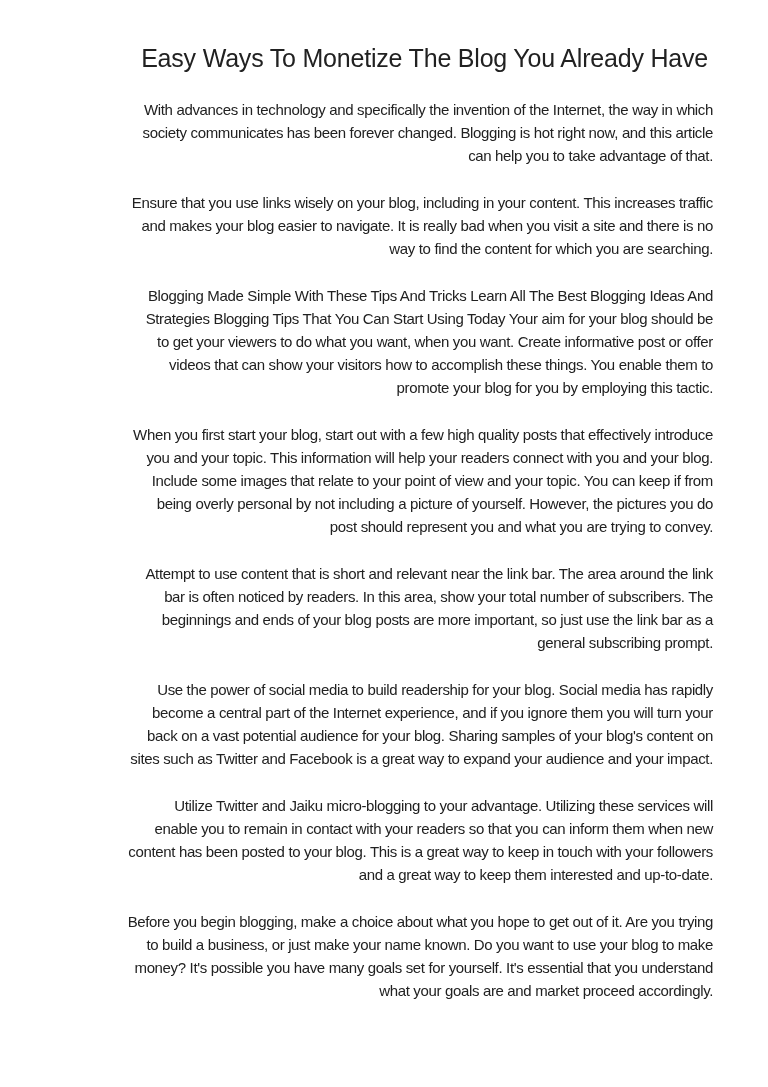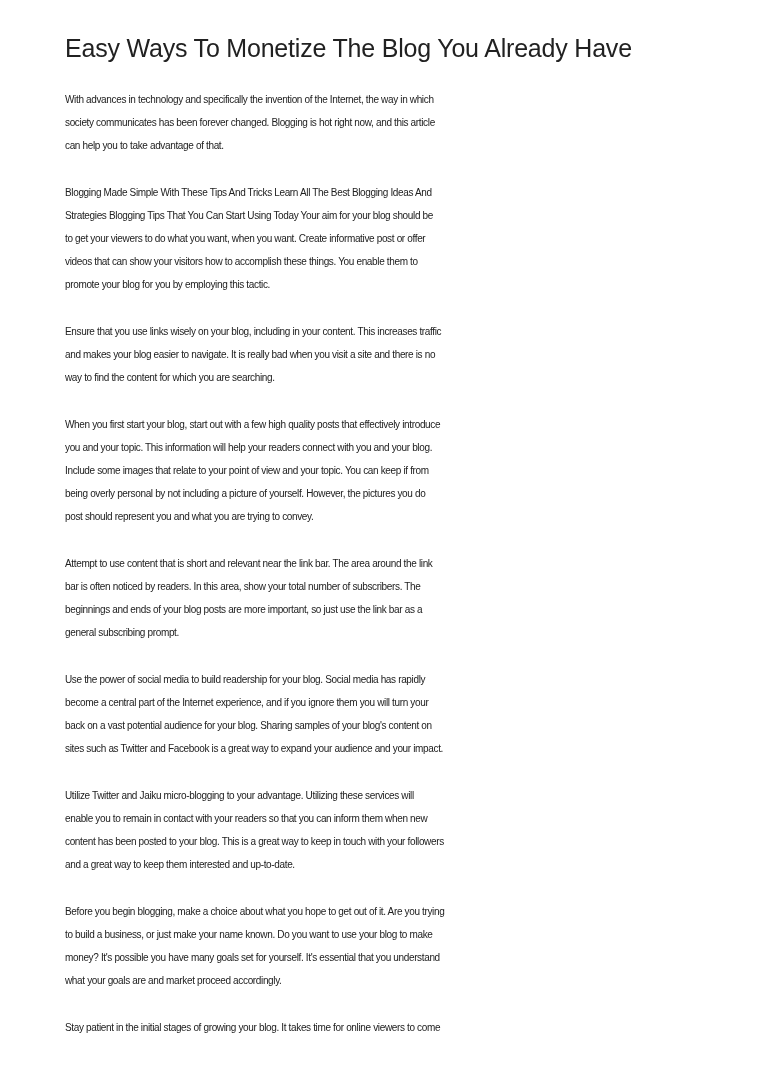--- a/index.html
+++ b/index.html
@@ -11,59 +11,60 @@
     height: 1087px;
     background: #ffffff;
     overflow: hidden;
     font-family: "Liberation Sans", "DejaVu Sans", sans-serif;
   }
   .page {
     box-sizing: border-box;
     width: 768px;
     height: 1087px;
     background: #ffffff;
-    padding: 33px 60px 0 65px;
+    padding: 43px 60px 0 65px;
+    text-align: right;
   }
   .doc-title {
     margin: 0 0 25px 0;
     font-size: 25px;
     font-weight: 400;
     line-height: 30px;
     color: #212121;
     letter-spacing: -0.2px;
     white-space: nowrap;
   }
   .para {
     margin: 0 0 24px 0;
-    font-size: 10px;
+    font-size: 15px;
     font-weight: 400;
     line-height: 23px;
     color: #212121;
     letter-spacing: -0.35px;
     white-space: pre-line;
     width: 648px;
   }
 </style>
 </head>
 <body>
 
 <div class="page">
   <h1 class="doc-title">Easy Ways To Monetize The Blog You Already Have</h1>
 
   <p class="para">With advances in technology and specifically the invention of the Internet, the way in which
 society communicates has been forever changed. Blogging is hot right now, and this article
 can help you to take advantage of that.</p>
+  <p class="para">Ensure that you use links wisely on your blog, including in your content. This increases traffic
+and makes your blog easier to navigate. It is really bad when you visit a site and there is no
+way to find the content for which you are searching.</p>
   <p class="para">Blogging Made Simple With These Tips And Tricks Learn All The Best Blogging Ideas And
 Strategies Blogging Tips That You Can Start Using Today Your aim for your blog should be
 to get your viewers to do what you want, when you want. Create informative post or offer
 videos that can show your visitors how to accomplish these things. You enable them to
 promote your blog for you by employing this tactic.</p>
-  <p class="para">Ensure that you use links wisely on your blog, including in your content. This increases traffic
-and makes your blog easier to navigate. It is really bad when you visit a site and there is no
-way to find the content for which you are searching.</p>
   <p class="para">When you first start your blog, start out with a few high quality posts that effectively introduce
 you and your topic. This information will help your readers connect with you and your blog.
 Include some images that relate to your point of view and your topic. You can keep if from
 being overly personal by not including a picture of yourself. However, the pictures you do
 post should represent you and what you are trying to convey.</p>
   <p class="para">Attempt to use content that is short and relevant near the link bar. The area around the link
 bar is often noticed by readers. In this area, show your total number of subscribers. The
 beginnings and ends of your blog posts are more important, so just use the link bar as a
 general subscribing prompt.</p>
   <p class="para">Use the power of social media to build readership for your blog. Social media has rapidly
@@ -71,14 +72,13 @@
 back on a vast potential audience for your blog. Sharing samples of your blog's content on
 sites such as Twitter and Facebook is a great way to expand your audience and your impact.</p>
   <p class="para">Utilize Twitter and Jaiku micro-blogging to your advantage. Utilizing these services will
 enable you to remain in contact with your readers so that you can inform them when new
 content has been posted to your blog. This is a great way to keep in touch with your followers
 and a great way to keep them interested and up-to-date.</p>
   <p class="para">Before you begin blogging, make a choice about what you hope to get out of it. Are you trying
 to build a business, or just make your name known. Do you want to use your blog to make
 money? It's possible you have many goals set for yourself. It's essential that you understand
 what your goals are and market proceed accordingly.</p>
-  <p class="para">Stay patient in the initial stages of growing your blog. It takes time for online viewers to come</p>
 </div>
 
 </body></html>

